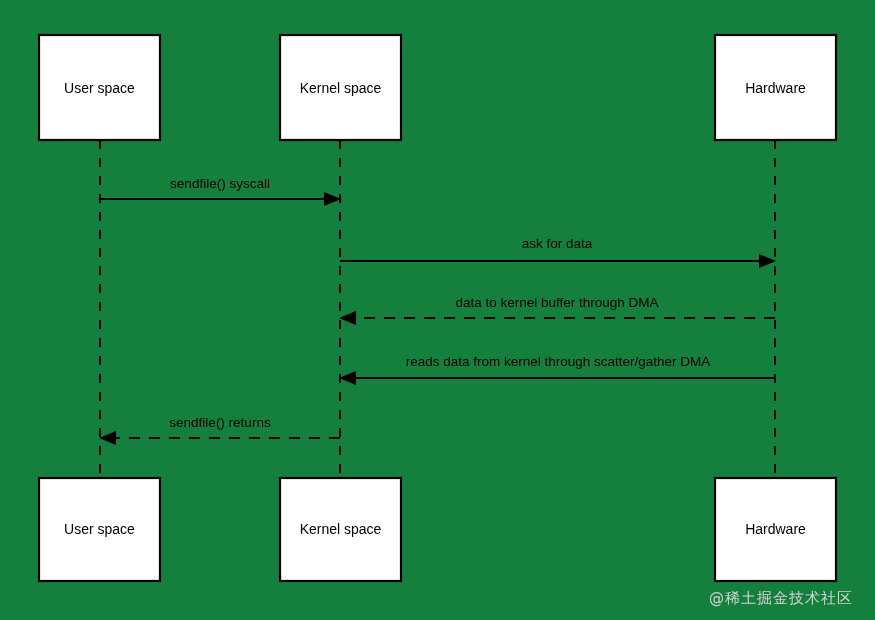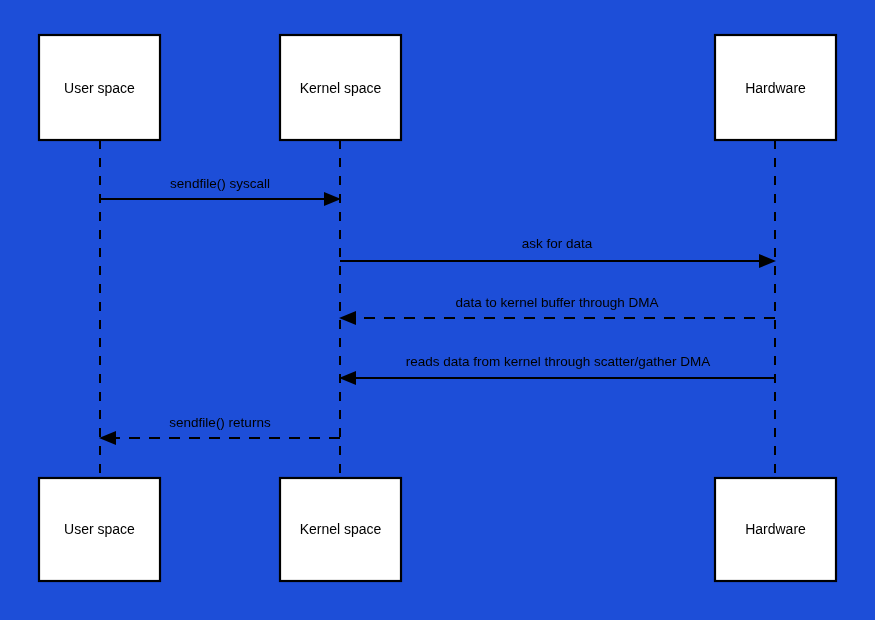--- a/index.html
+++ b/index.html
@@ -7,21 +7,21 @@
     padding: 0;
     background: #ffffff;
   }
   body {
     font-family: "Liberation Sans", sans-serif;
   }
   #canvas {
     position: relative;
     width: 875px;
     height: 620px;
-    background: #1d4ed8;
+    background: #15803d;
     overflow: hidden;
   }
   #diagram-svg {
     position: absolute;
     top: 0;
     left: 0;
     width: 875px;
     height: 620px;
   }
   .lifeline-box rect {
@@ -143,14 +143,15 @@
       <text x="340.5" y="530">Kernel space</text>
     </g>
 
     <g class="lifeline-box">
       <rect x="715" y="478" width="121" height="103"></rect>
       <text x="775.5" y="530">Hardware</text>
     </g>
 
   </svg>
 
+  <div class="watermark">@稀土掘金技术社区</div>
 
 </div>
 
 </body></html>

